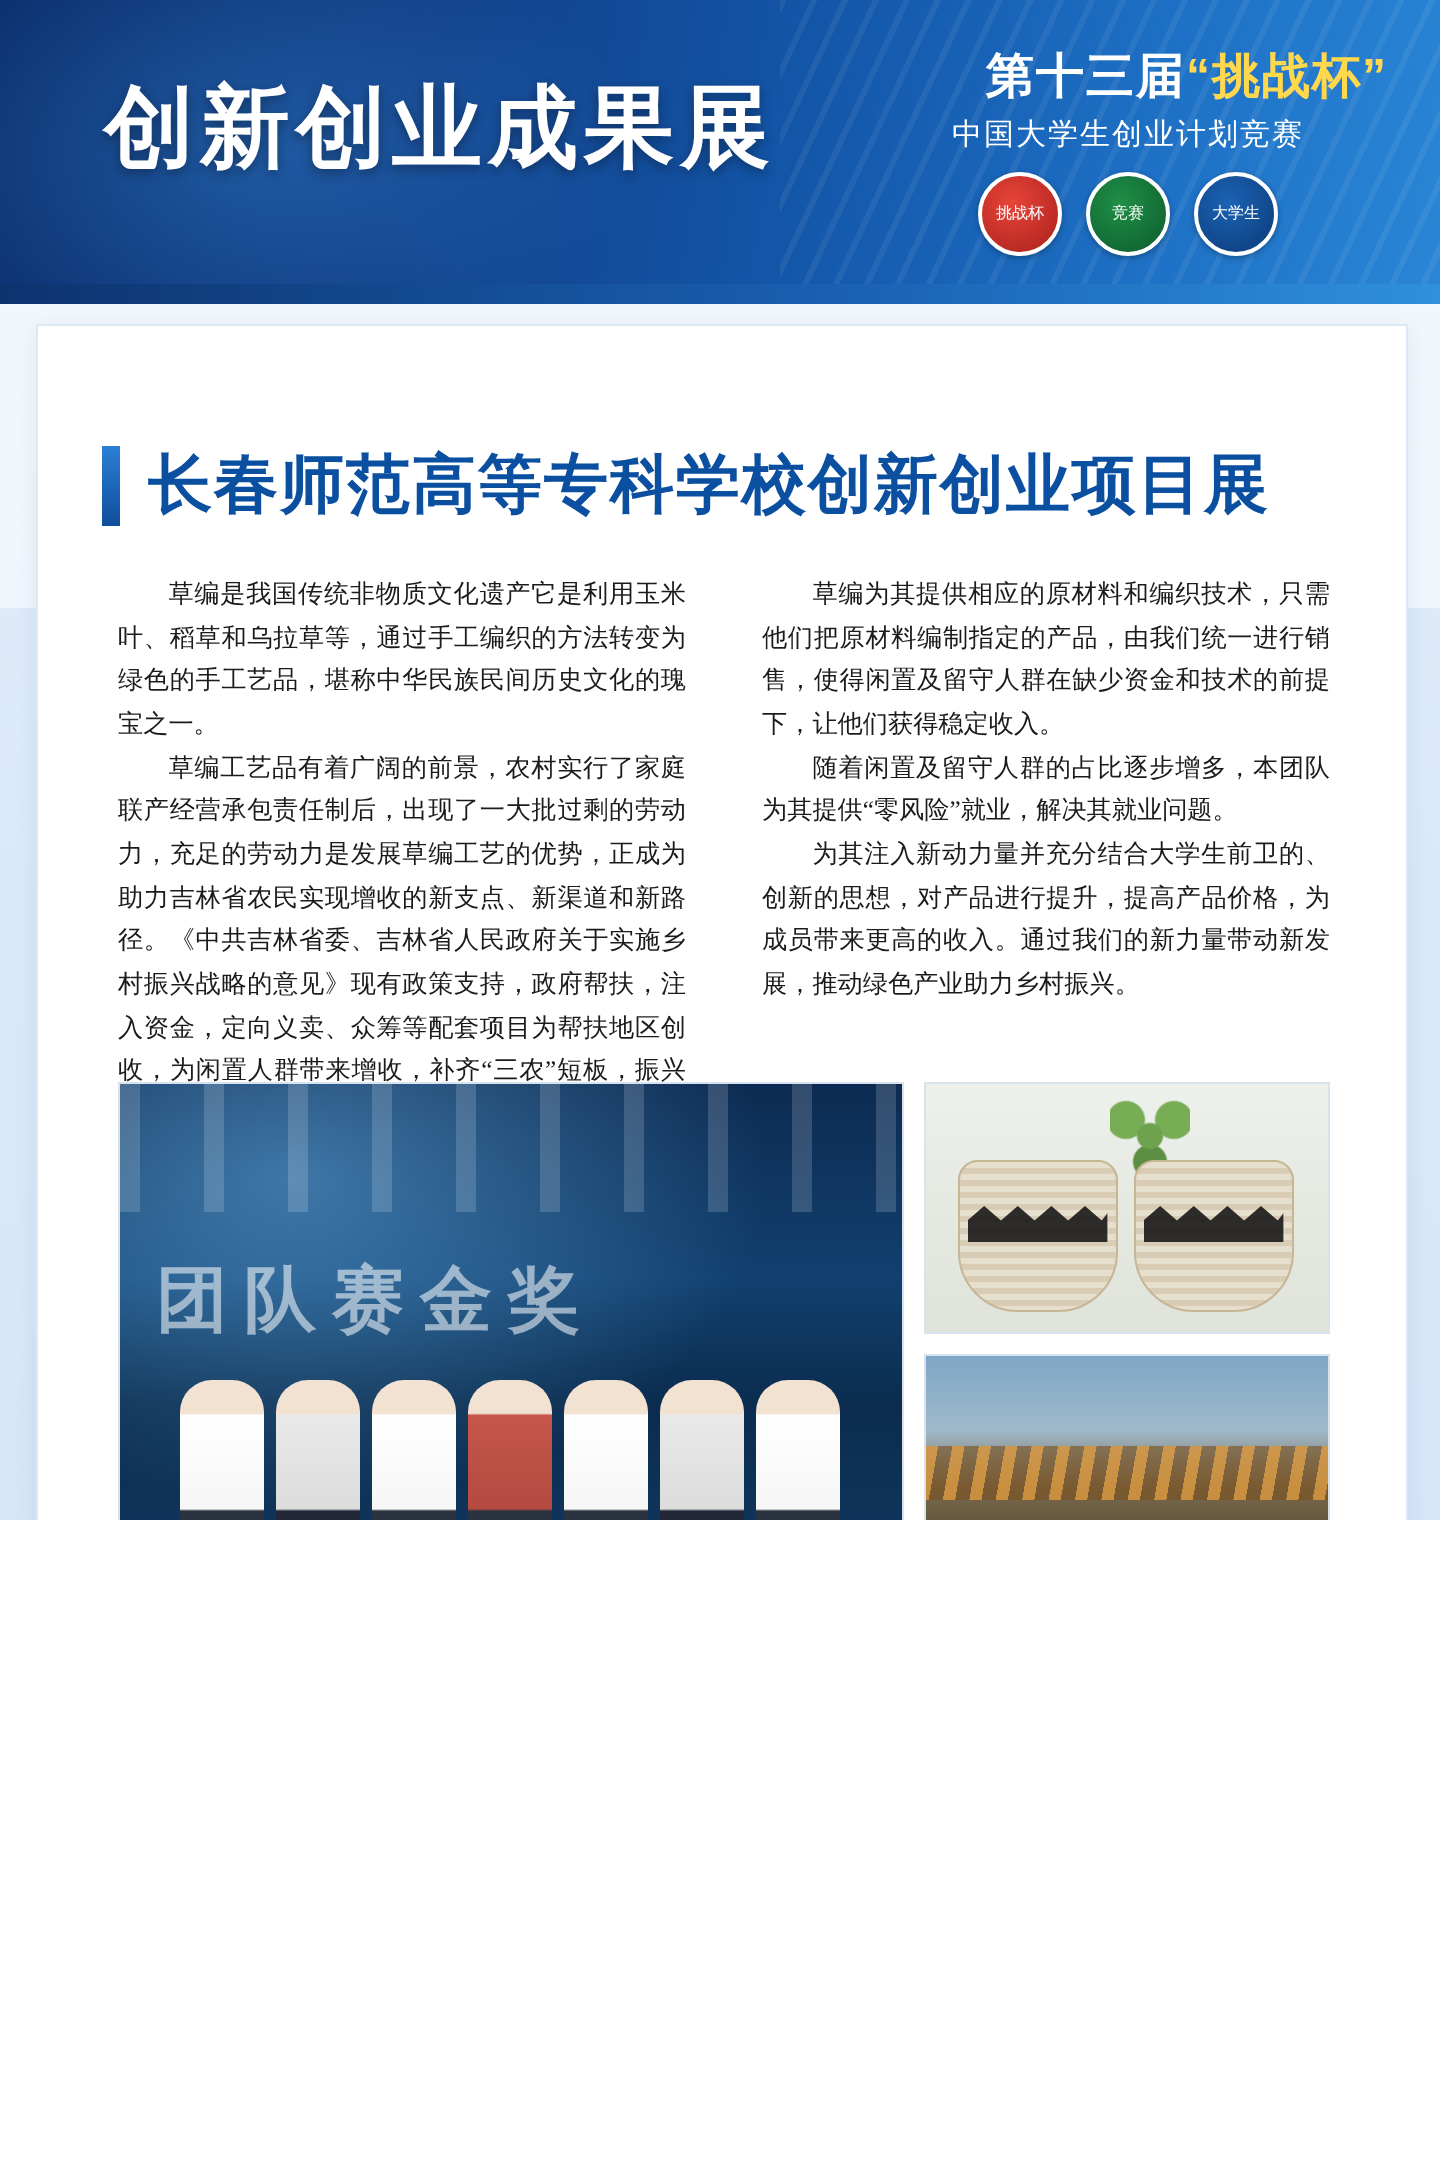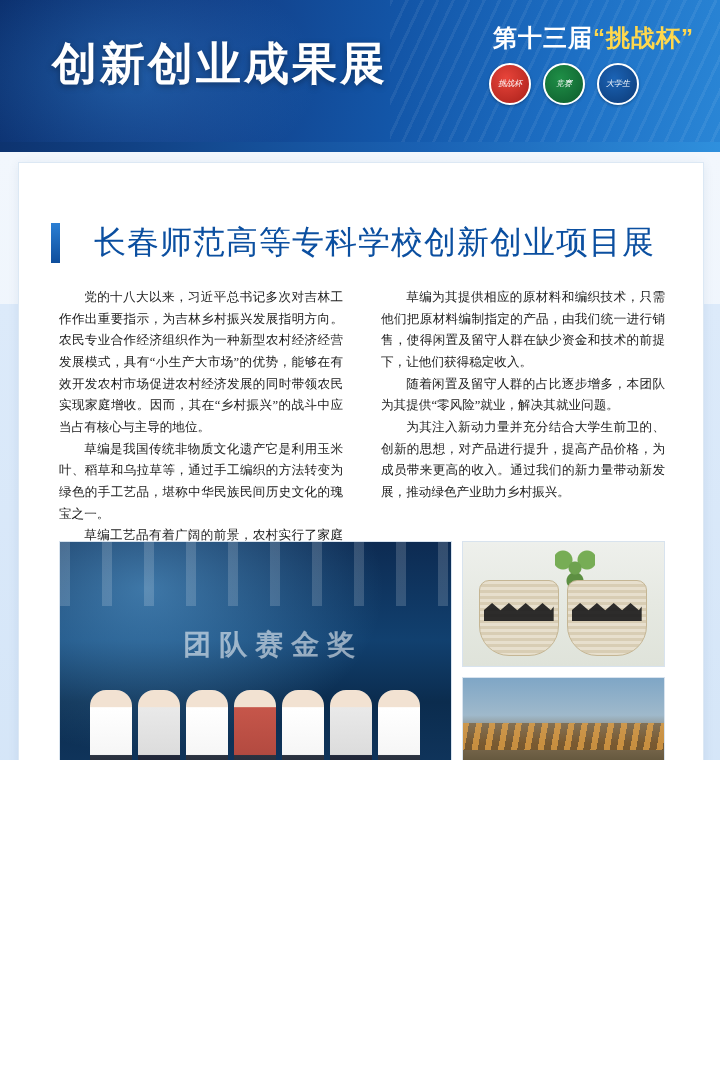--- a/index.html
+++ b/index.html
@@ -82,21 +82,20 @@
     font-size: 15px;
     color: #ffffff;
     letter-spacing: 1px;
     white-space: nowrap;
   }
   .hdr-logos {
     margin-top: 9px;
     display: flex;
     justify-content: center;
     gap: 12px;
-    font-style: italic;
   }
   .logo-badge {
     width: 38px; height: 38px;
     border-radius: 50%;
     border: 2px solid #ffffff;
     display: flex;
     align-items: center;
     justify-content: center;
     font-size: 8px;
     color: #ffffff;
@@ -134,25 +133,24 @@
     align-items: center;
   }
   .title-bar {
     width: 9px;
     height: 40px;
     background: linear-gradient(180deg,#2b7fd4,#0f4e9c);
     margin-right: 14px;
   }
   .sec-title {
     font-size: 32px;
-    font-weight: normal;
+    font-weight: bold;
     color: #0b4fa0;
     letter-spacing: 1px;
     white-space: nowrap;
-    margin-left: 20px;
   }
 
   
   .cols {
     position: absolute;
     left: 40px;
     top: 124px;
     width: 606px;
     display: flex;
     gap: 38px;
@@ -194,22 +192,22 @@
       radial-gradient(ellipse at 22% 18%, rgba(120,200,255,.45) 0%, rgba(10,40,80,0) 55%),
       linear-gradient(180deg, #0d2b52 0%, #11406f 38%, #0b2c4e 62%, #123963 100%);
     display: flex;
     align-items: flex-end;
     justify-content: center;
   }
   .stage-text {
     position: absolute;
     top: 84px;
     width: 100%;
-    text-align: center;
-    font-size: 28px;
+    text-align: left;
+    font-size: 36px;
     font-weight: bold;
     color: rgba(255,255,255,.55);
     letter-spacing: 8px;
     padding-left: 36px;
   }
   .ceiling {
     position: absolute;
     top: 0; left: 0; right: 0;
     height: 64px;
     background: repeating-linear-gradient(90deg, rgba(255,255,255,.16) 0 10px, rgba(255,255,255,0) 10px 42px);
@@ -367,20 +365,21 @@
 <div class="poster">
 
   <div class="header">
     <div class="hdr-glow"></div>
     <div class="hdr-stripes"></div>
     <div class="hdr-title">创新创业成果展</div>
     <div class="hdr-right">
       <div class="hdr-line1">
         <span>第十三届</span><span class="hl">“挑战杯”</span>
       </div>
+      <div class="hdr-line2">中国大学生创业计划竞赛</div>
       <div class="hdr-logos">
         <div class="logo-badge logo-1">挑战杯</div>
         <div class="logo-badge logo-2">竞赛</div>
         <div class="logo-badge logo-3">大学生</div>
       </div>
     </div>
   </div>
 
   <div class="body-wrap">
     <div class="side-strip"></div>
@@ -388,21 +387,20 @@
 
     <div class="card">
 
       <div class="title-row">
         <div class="title-bar"></div>
         <div class="sec-title">长春师范高等专科学校创新创业项目展</div>
       </div>
 
       <div class="cols">
         <div class="col">
-          <p>党的十八大以来，习近平总书记多次对吉林工作作出重要指示，为吉林乡村振兴发展指明方向。农民专业合作经济组织作为一种新型农村经济经营发展模式，具有“小生产大市场”的优势，能够在有效开发农村市场促进农村经济发展的同时带领农民实现家庭增收。因而，其在“乡村振兴”的战斗中应当占有核心与主导的地位。</p>
           <p>草编是我国传统非物质文化遗产它是利用玉米叶、稻草和乌拉草等，通过手工编织的方法转变为绿色的手工艺品，堪称中华民族民间历史文化的瑰宝之一。</p>
           <p>草编工艺品有着广阔的前景，农村实行了家庭联产经营承包责任制后，出现了一大批过剩的劳动力，充足的劳动力是发展草编工艺的优势，正成为助力吉林省农民实现增收的新支点、新渠道和新路径。《中共吉林省委、吉林省人民政府关于实施乡村振兴战略的意见》现有政策支持，政府帮扶，注入资金，定向义卖、众筹等配套项目为帮扶地区创收，为闲置人群带来增收，补齐“三农”短板，振兴发展。</p>
           <p>2008年，入选第二批非遗名录，草编作为一种传统手工技艺，具有浓郁的地域特色。</p>
         </div>
         <div class="col">
           <p>草编为其提供相应的原材料和编织技术，只需他们把原材料编制指定的产品，由我们统一进行销售，使得闲置及留守人群在缺少资金和技术的前提下，让他们获得稳定收入。</p>
           <p>随着闲置及留守人群的占比逐步增多，本团队为其提供“零风险”就业，解决其就业问题。</p>
           <p>为其注入新动力量并充分结合大学生前卫的、创新的思想，对产品进行提升，提高产品价格，为成员带来更高的收入。通过我们的新力量带动新发展，推动绿色产业助力乡村振兴。</p>
         </div>
       </div>

